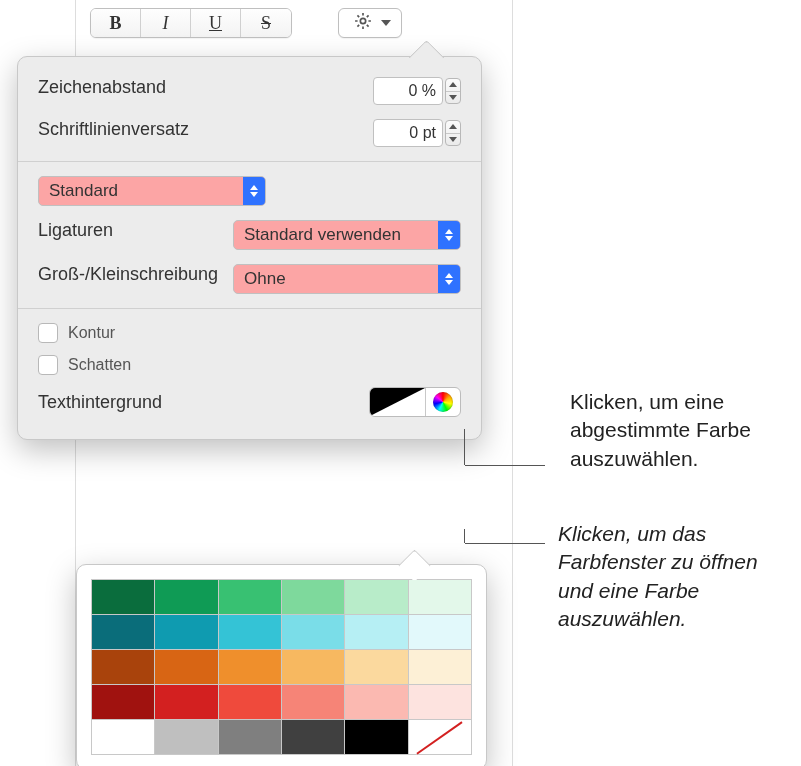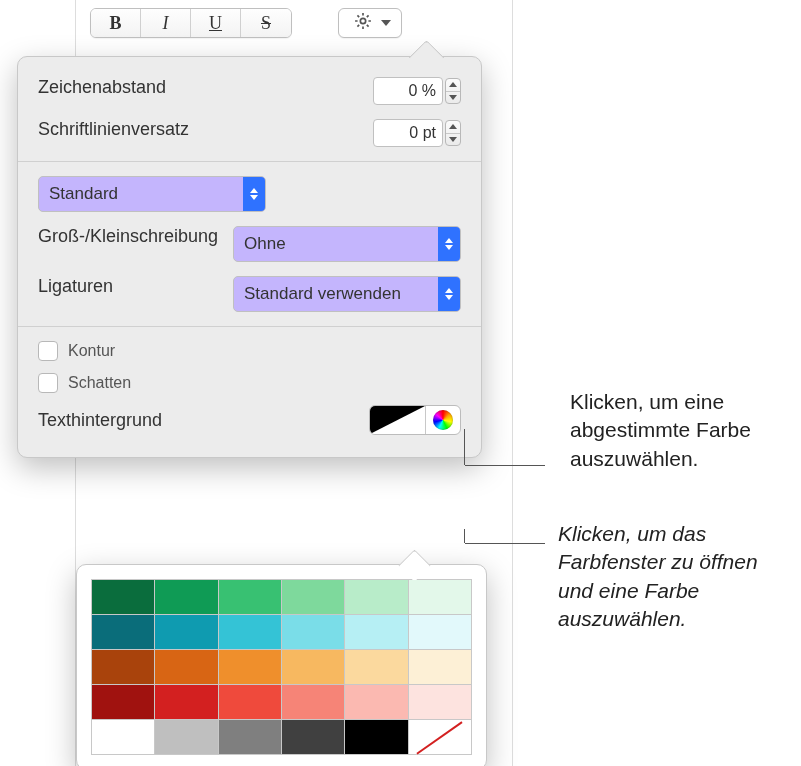--- a/index.html
+++ b/index.html
@@ -142,22 +142,22 @@
     align-items: center;
     justify-content: center;
     cursor: pointer;
   }
   .stepper div:first-child { border-bottom: 1px solid #c8c8c8; }
   .tri-up { width:0;height:0;border-left:4px solid transparent;border-right:4px solid transparent;border-bottom:5px solid #555;}
   .tri-down{ width:0;height:0;border-left:4px solid transparent;border-right:4px solid transparent;border-top:5px solid #555;}
 
   .select {
     width: 228px;
-    height: 36px;
-    background: #c4b5fd;
+    height: 30px;
+    background: #fca5a5;
     border: 1px solid #c0c0c0;
     border-radius: 5px;
     display: flex;
     align-items: center;
     justify-content: space-between;
     padding-left: 10px;
     font-size: 17px;
     color: #333;
     overflow: hidden;
     cursor: pointer;
@@ -370,34 +370,34 @@
     <div class="select">
       <span>Standard</span>
       <span class="select-arrows">
           <span class="sa-up"></span>
           <span class="sa-down"></span>
         </span>
     </div>
   </div>
 
   <div class="row">
-    <span class="row-label">Groß-/Kleinschreibung</span>
+    <span class="row-label">Ligaturen</span>
     <div class="select">
-      <span>Ohne</span>
+      <span>Standard verwenden</span>
       <span class="select-arrows">
           <span class="sa-up"></span>
           <span class="sa-down"></span>
         </span>
     </div>
   </div>
 
   <div class="row">
-    <span class="row-label">Ligaturen</span>
+    <span class="row-label">Groß-/Kleinschreibung</span>
     <div class="select">
-      <span>Standard verwenden</span>
+      <span>Ohne</span>
       <span class="select-arrows">
           <span class="sa-up"></span>
           <span class="sa-down"></span>
         </span>
     </div>
   </div>
 
   <div class="divider"></div>
 
   <div class="check-row">

